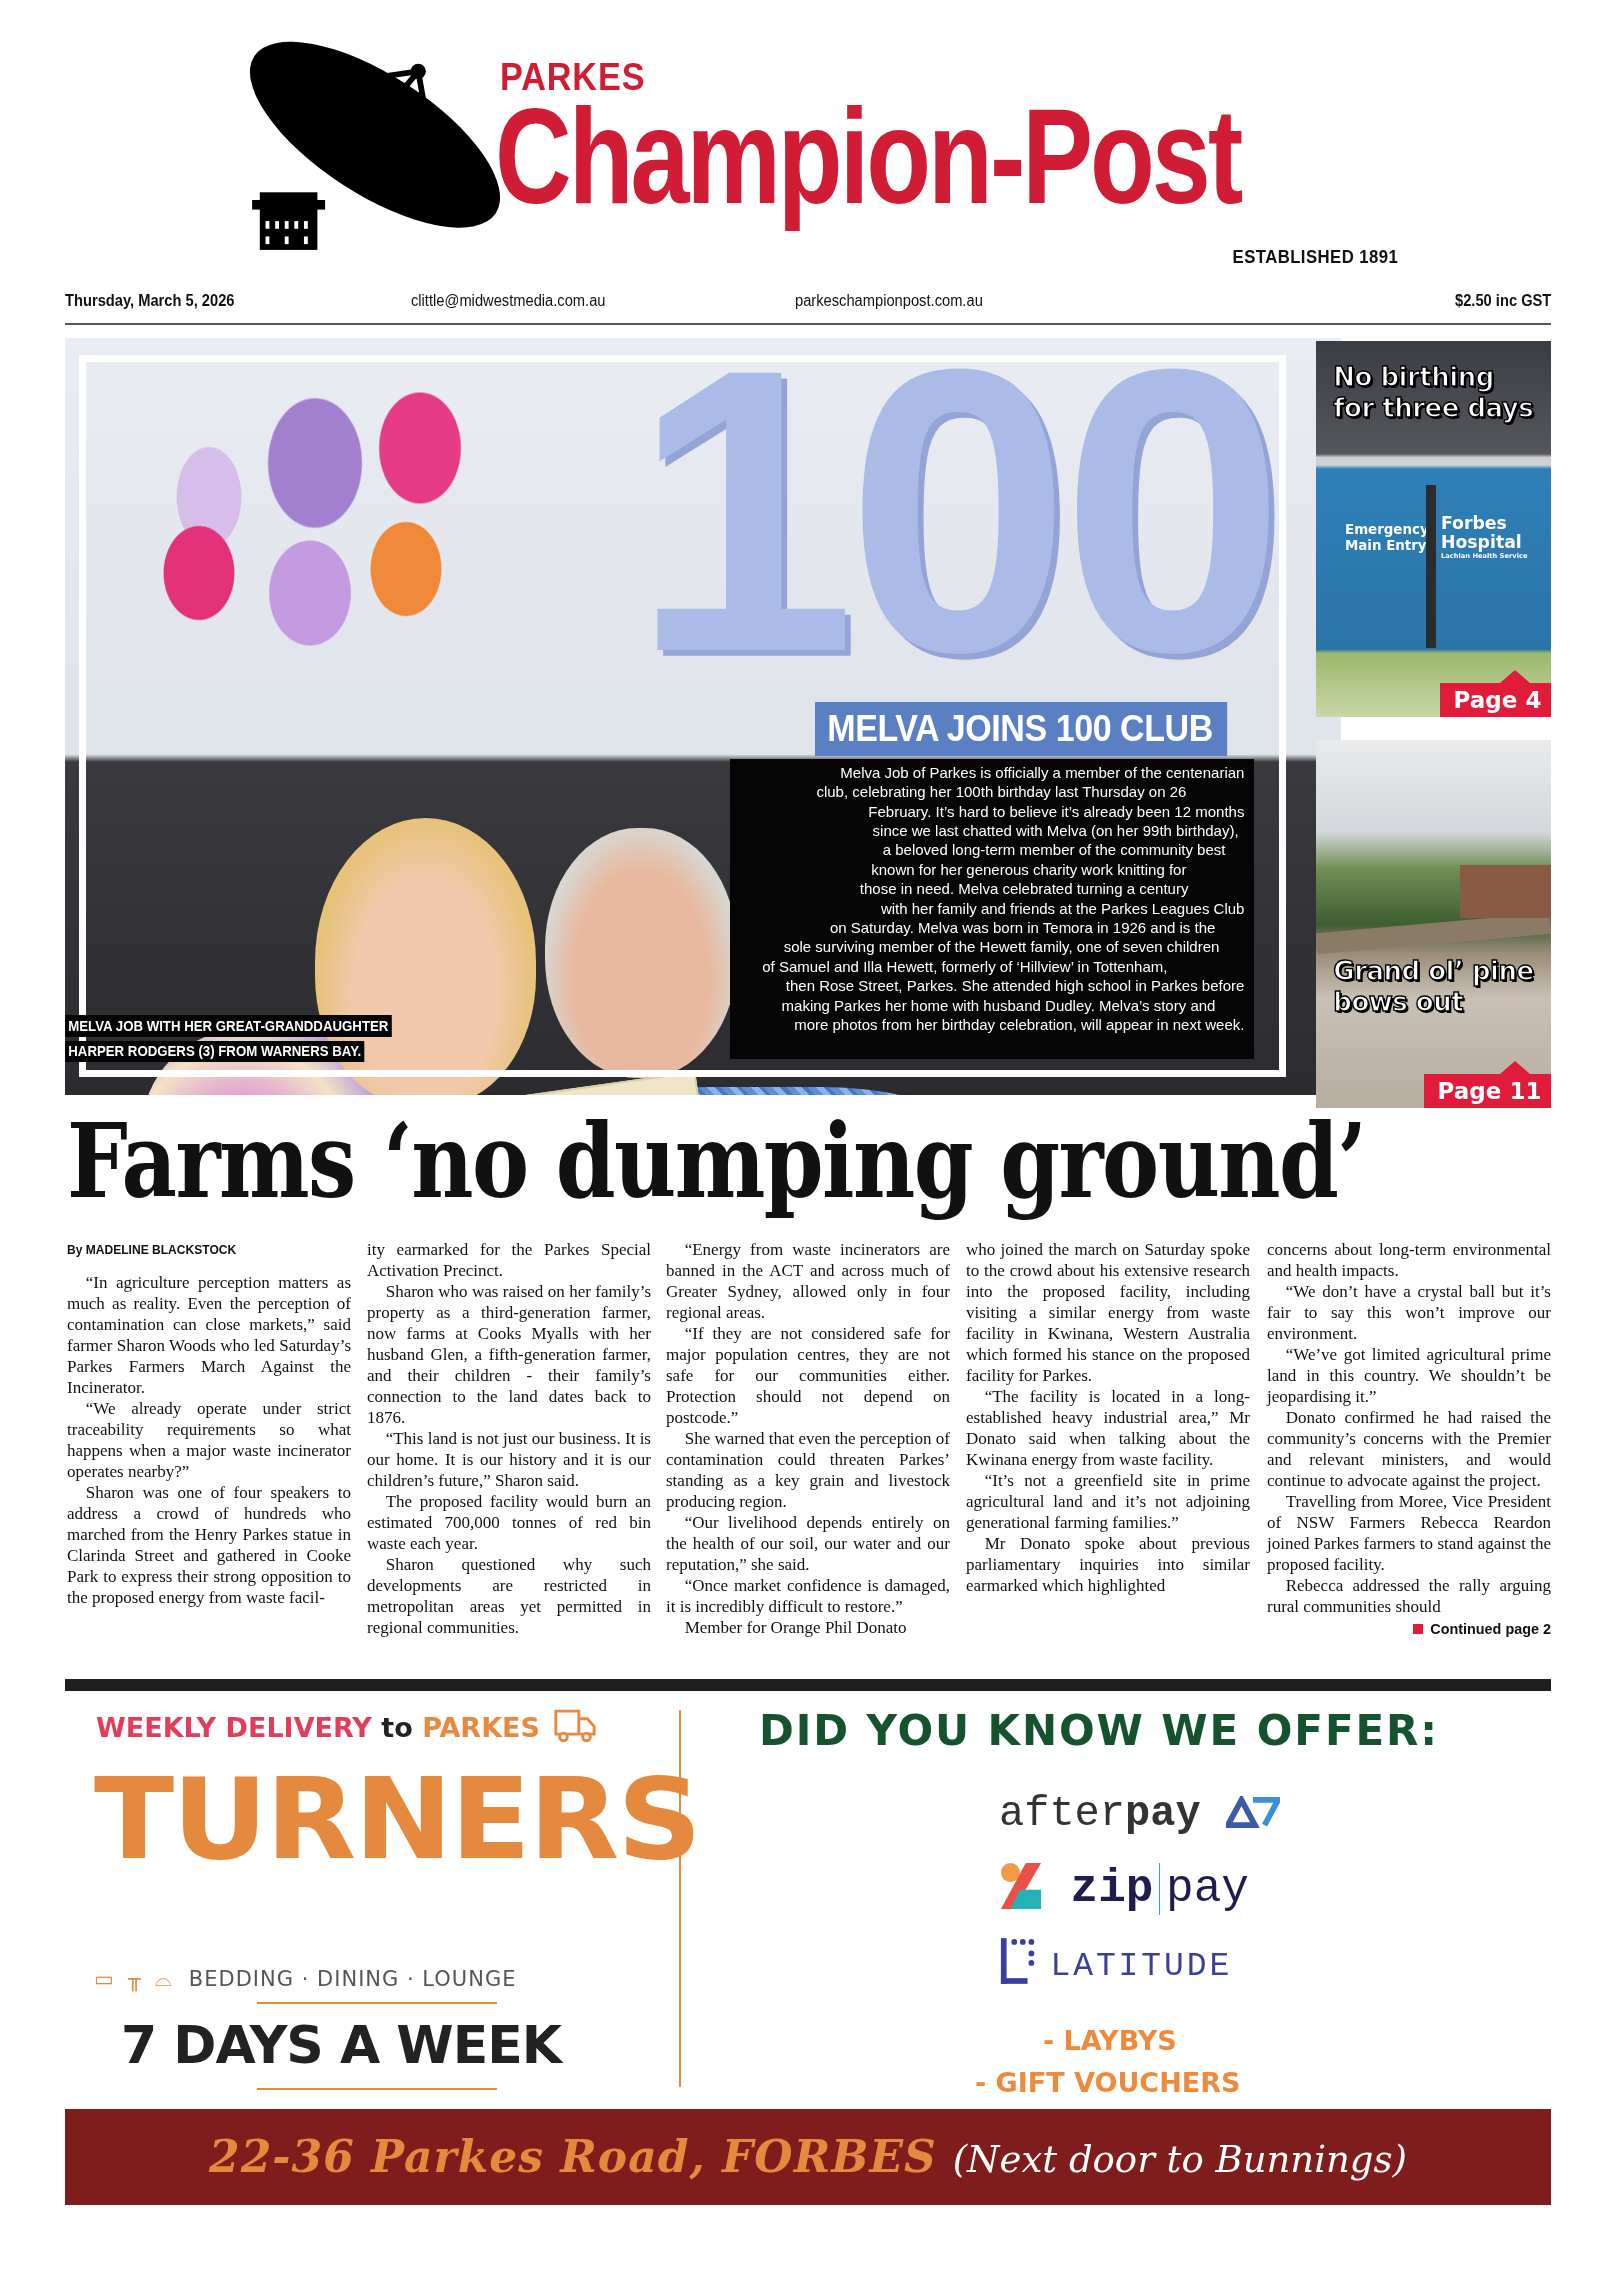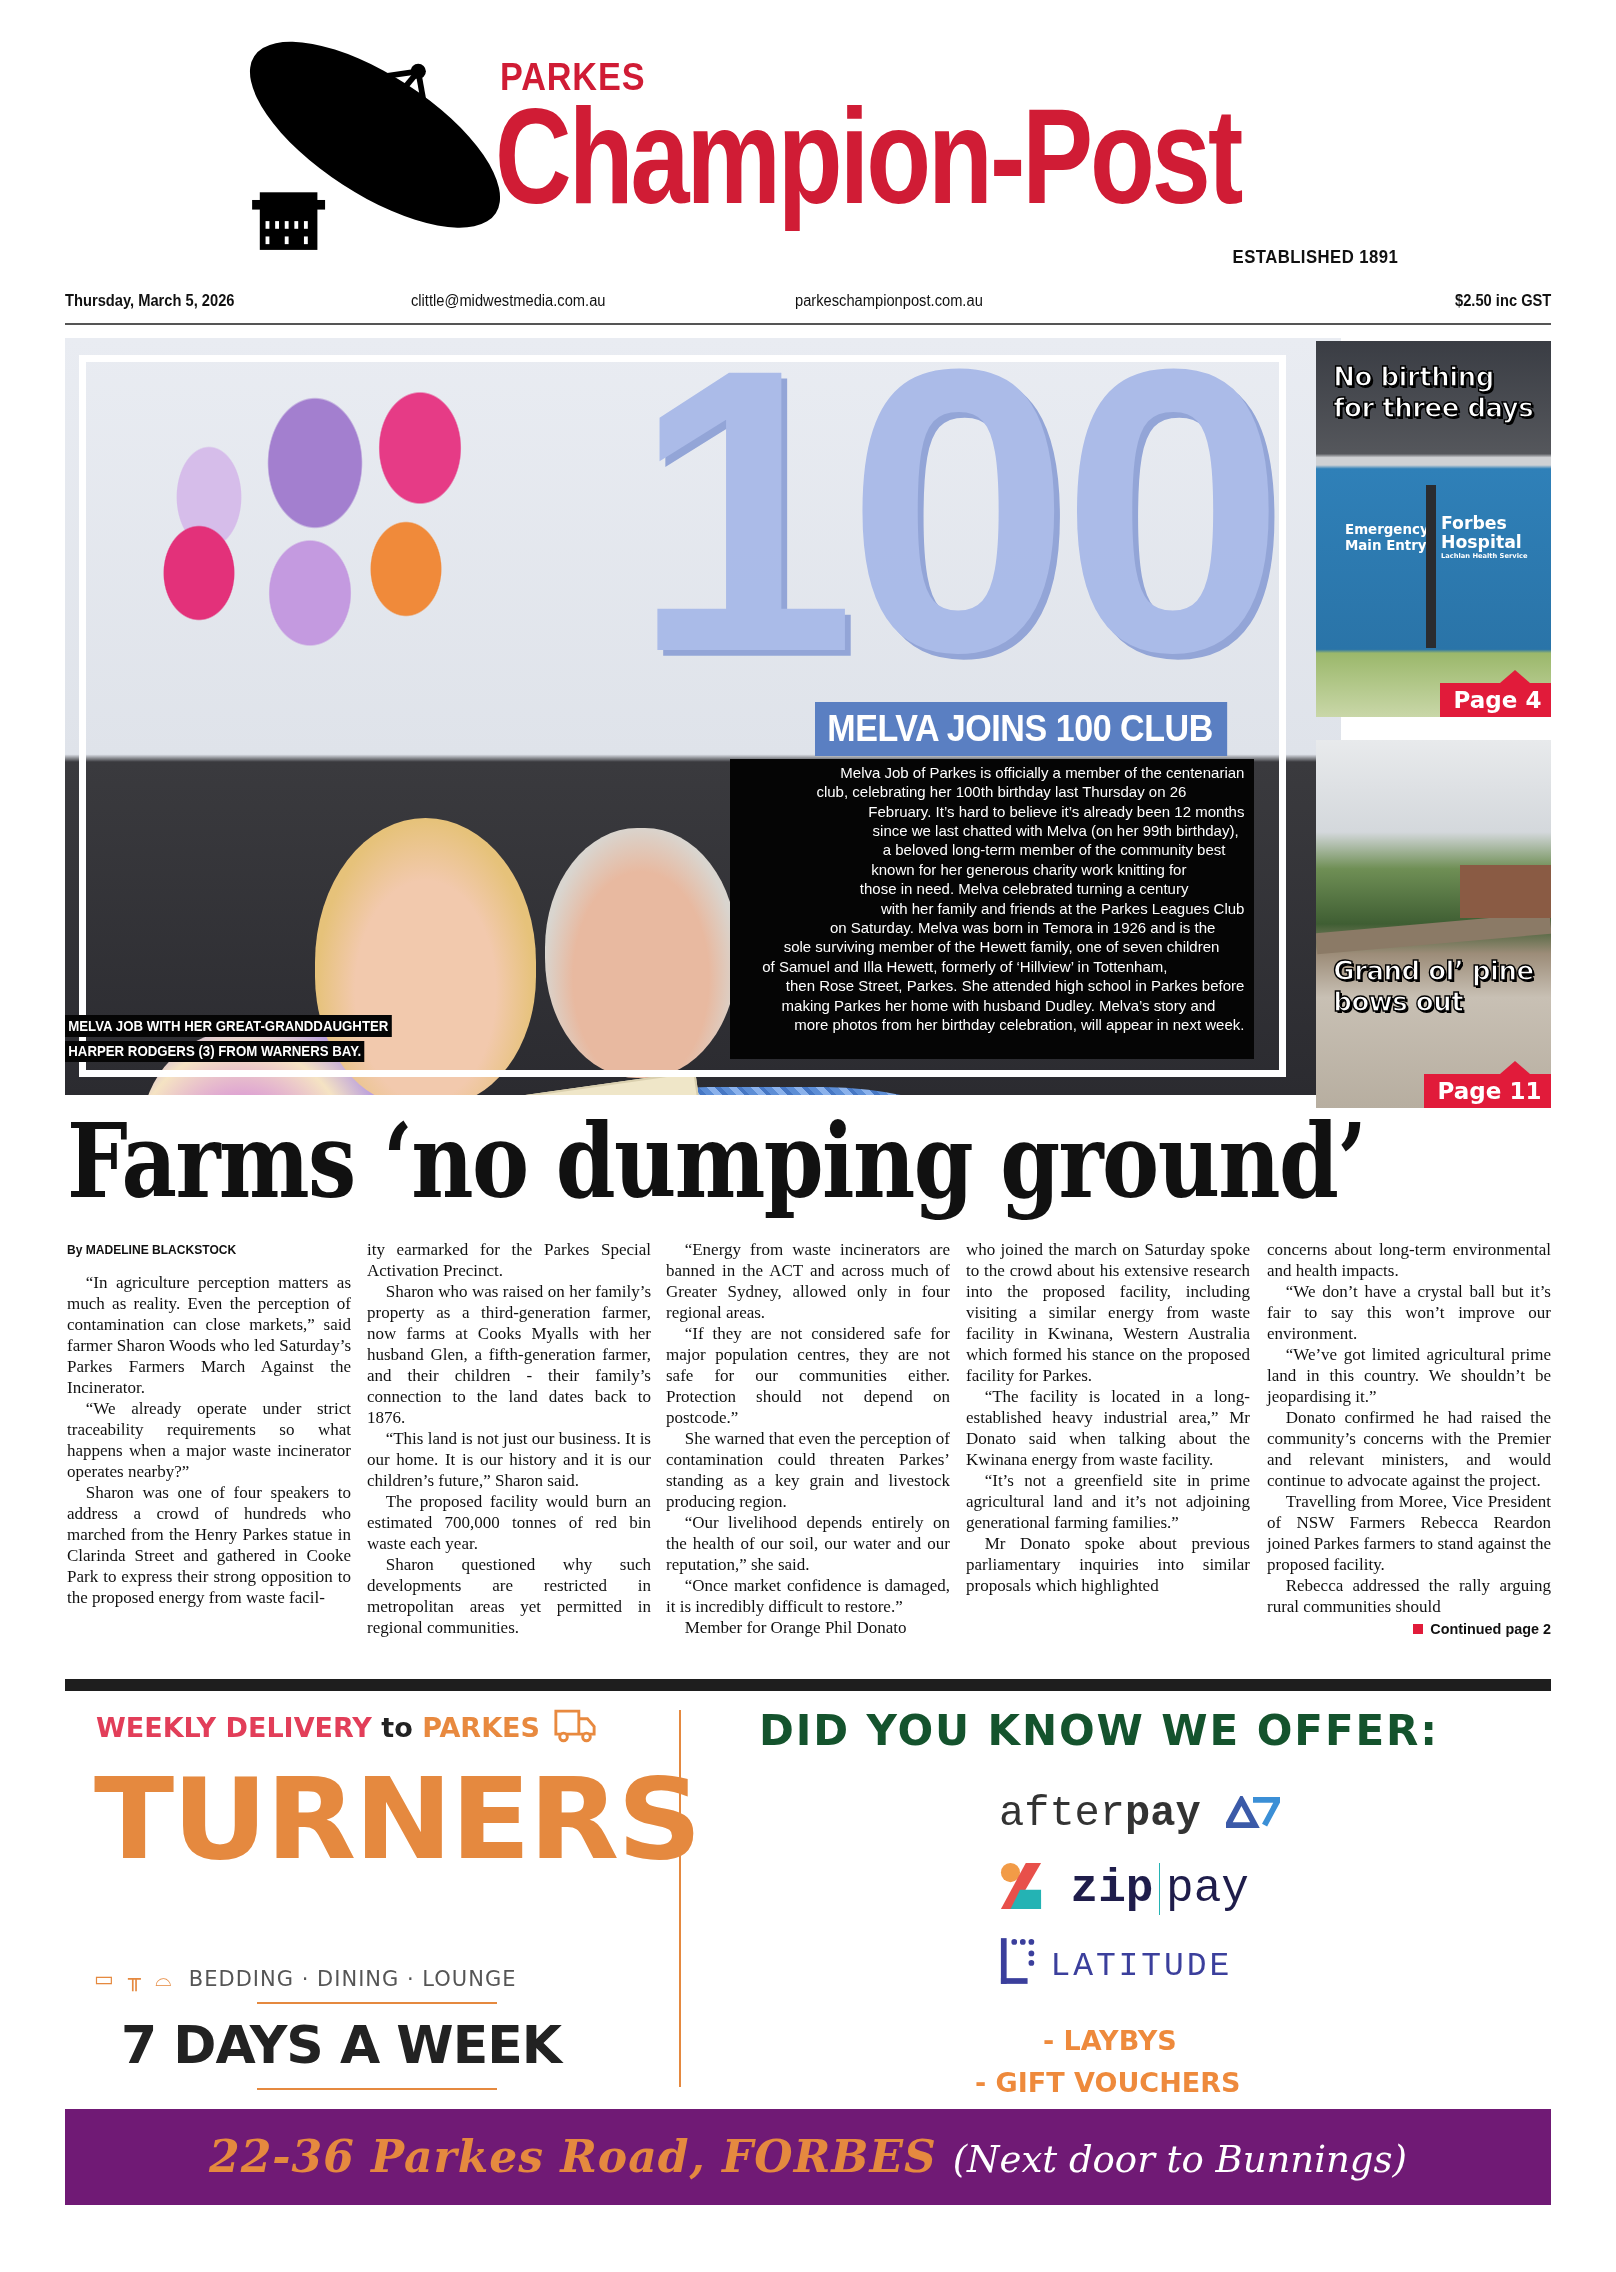--- a/index.html
+++ b/index.html
@@ -85,21 +85,21 @@
 
   .ad-right { left:692px; top:1696px; width:860px; height:403px; }
   .didyou { top:9.6px; left:67px; font-family:"DejaVu Sans", sans-serif; font-weight:bold; font-size:42px; color:#14532d; letter-spacing:1.9px; white-space:nowrap; }
   .pay-logo { left:307px; white-space:nowrap; font-family:Liberation Mono, monospace; }
   .afterpay { top:94px; font-size:42px; color:#333; }
   .afterpay b { font-weight:bold; }
   .zip { top:165px; font-size:46px; color:#1f1d4b; }
   .latitude { top:240px; font-size:33px; color:#3b3f9c; letter-spacing:2.9px; }
   .offers { font-family:"DejaVu Sans", sans-serif; font-weight:bold; color:#ee8a3c; font-size:27px; white-space:nowrap; }
 
-  .address-bar { left:65px; top:2109px; width:1486px; height:96px; background:#701a75; text-align:center; }
+  .address-bar { left:65px; top:2109px; width:1486px; height:96px; background:#7f1d1d; text-align:center; }
   .address-bar .addr { font-family:"DejaVu Serif", serif; font-style:italic; font-weight:bold; font-size:44px; color:#e5893f; line-height:96px; letter-spacing:1px; }
   .address-bar .next { font-family:"DejaVu Serif", serif; font-style:italic; font-size:37px; color:#fff; margin-left:11.5px; }
 </style>
 </head>
 <body>
 
 <header>
   <svg class="abs dish" viewBox="0 0 300 230">
     <ellipse cx="150" cy="110" rx="150" ry="62" transform="rotate(33 150 110)" fill="#000"></ellipse>
     <line x1="140" y1="52" x2="195" y2="44" stroke="#000" stroke-width="6"></line>
@@ -215,21 +215,21 @@
     <p>“If they are not considered safe for major population centres, they are not safe for our communities either. Protection should not depend on postcode.”</p>
     <p>She warned that even the perception of contamination could threaten Parkes’ standing as a key grain and livestock producing region.</p>
     <p>“Our livelihood depends entirely on the health of our soil, our water and our reputation,” she said.</p>
     <p>“Once market confidence is damaged, it is incredibly difficult to restore.”</p>
     <p>Member for Orange Phil Donato</p>
   </div>
   <div class="col" style="left:899px;">
     <p class="noindent">who joined the march on Saturday spoke to the crowd about his extensive research into the proposed facility, including visiting a similar energy from waste facility in Kwinana, Western Australia which formed his stance on the proposed facility for Parkes.</p>
     <p>“The facility is located in a long-established heavy industrial area,” Mr Donato said when talking about the Kwinana energy from waste facility.</p>
     <p>“It’s not a greenfield site in prime agricultural land and it’s not adjoining generational farming families.”</p>
-    <p>Mr Donato spoke about previous parliamentary inquiries into similar proposals which highlighted</p>
+    <p>Mr Donato spoke about previous parliamentary inquiries into similar earmarked which highlighted</p>
   </div>
   <div class="col" style="left:1200px;">
     <p class="noindent">concerns about long-term environmental and health impacts.</p>
     <p>“We don’t have a crystal ball but it’s fair to say this won’t improve our environment.</p>
     <p>“We’ve got limited agricultural prime land in this country. We shouldn’t be jeopardising it.”</p>
     <p>Donato confirmed he had raised the community’s concerns with the Premier and relevant ministers, and would continue to advocate against the project.</p>
     <p>Travelling from Moree, Vice President of NSW Farmers Rebecca Reardon joined Parkes farmers to stand against the proposed facility.</p>
     <p>Rebecca addressed the rally arguing rural communities should</p>
     <div class="continued">
       <span class="sq"></span><span>Continued page 2</span>

